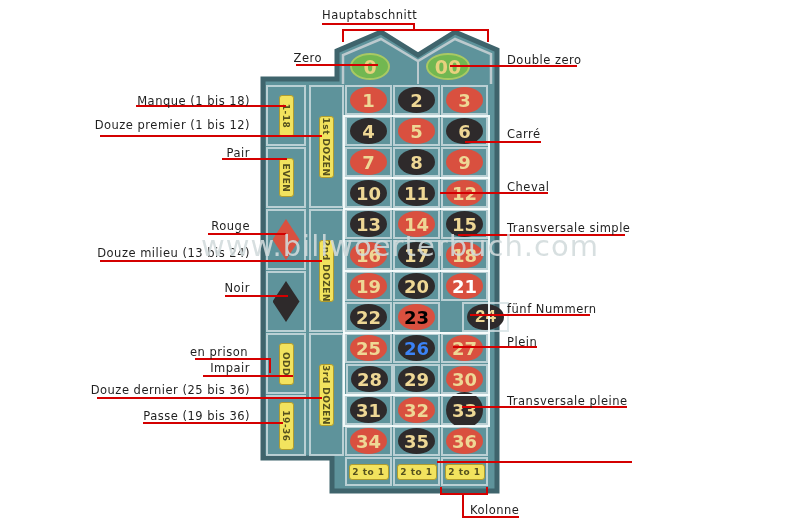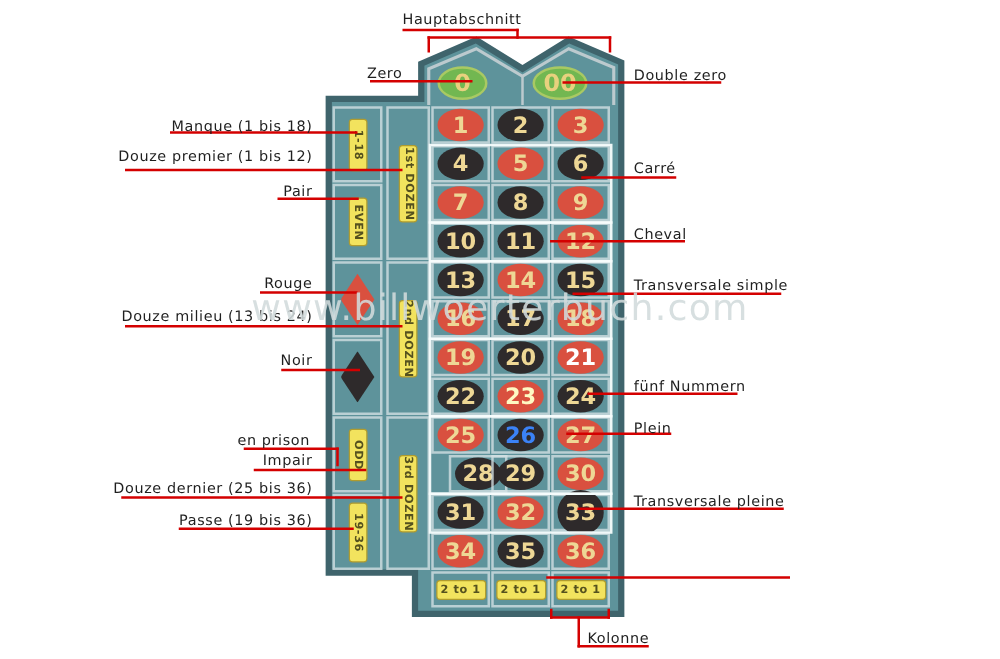--- a/index.html
+++ b/index.html
@@ -103,35 +103,35 @@
       <div class="cell" style="left: 393px; top: 271px; width: 47px; height: 30px;">
         <div class="oval" style="width: 37px; height: 26px; background: rgb(46, 42, 43); color: rgb(238, 215, 149);">20</div>
       </div>
       <div class="cell" style="left: 441px; top: 271px; width: 47px; height: 30px;">
         <div class="oval" style="width: 37px; height: 26px; background: rgb(217, 80, 63); color: #ffffff;">21</div>
       </div>
       <div class="cell" style="left: 345px; top: 302px; width: 47px; height: 30px;">
         <div class="oval" style="width: 37px; height: 26px; background: rgb(46, 42, 43); color: rgb(238, 215, 149);">22</div>
       </div>
       <div class="cell" style="left: 393px; top: 302px; width: 47px; height: 30px;">
-        <div class="oval" style="width: 37px; height: 26px; background: rgb(217, 80, 63); color: #fef9c3;">23</div>
-      </div>
-      <div class="cell" style="left: 441px; top: 302px; width: 47px; height: 30px;">
+        <div class="oval" style="width: 37px; height: 26px; background: rgb(217, 80, 63); color: #000000;">23</div>
+      </div>
+      <div class="cell" style="left: 462px; top: 302px; width: 47px; height: 30px; font-family: Liberation Mono, monospace;">
         <div class="oval" style="width: 37px; height: 26px; background: rgb(46, 42, 43); color: rgb(238, 215, 149);">24</div>
       </div>
       <div class="cell" style="left: 345px; top: 333px; width: 47px; height: 30px;">
         <div class="oval" style="width: 37px; height: 26px; background: rgb(217, 80, 63); color: rgb(238, 215, 149);">25</div>
       </div>
       <div class="cell" style="left: 393px; top: 333px; width: 47px; height: 30px;">
         <div class="oval" style="width: 37px; height: 26px; background: rgb(46, 42, 43); color: #3b82f6;">26</div>
       </div>
       <div class="cell" style="left: 441px; top: 333px; width: 47px; height: 30px;">
         <div class="oval" style="width: 37px; height: 26px; background: rgb(217, 80, 63); color: rgb(238, 215, 149);">27</div>
       </div>
-      <div class="cell" style="left: 359px; top: 364px; width: 47px; height: 30px;">
+      <div class="cell" style="left: 346px; top: 364px; width: 47px; height: 30px;">
         <div class="oval" style="width: 37px; height: 26px; background: rgb(46, 42, 43); color: rgb(238, 215, 149);">28</div>
       </div>
       <div class="cell" style="left: 393px; top: 364px; width: 47px; height: 30px;">
         <div class="oval" style="width: 37px; height: 26px; background: rgb(46, 42, 43); color: rgb(238, 215, 149);">29</div>
       </div>
       <div class="cell" style="left: 441px; top: 364px; width: 47px; height: 30px;">
         <div class="oval" style="width: 37px; height: 26px; background: rgb(217, 80, 63); color: rgb(238, 215, 149);">30</div>
       </div>
       <div class="cell" style="left: 345px; top: 395px; width: 47px; height: 30px; justify-content: center;">
         <div class="oval" style="width: 37px; height: 26px; background: rgb(46, 42, 43); color: rgb(238, 215, 149);">31</div>

